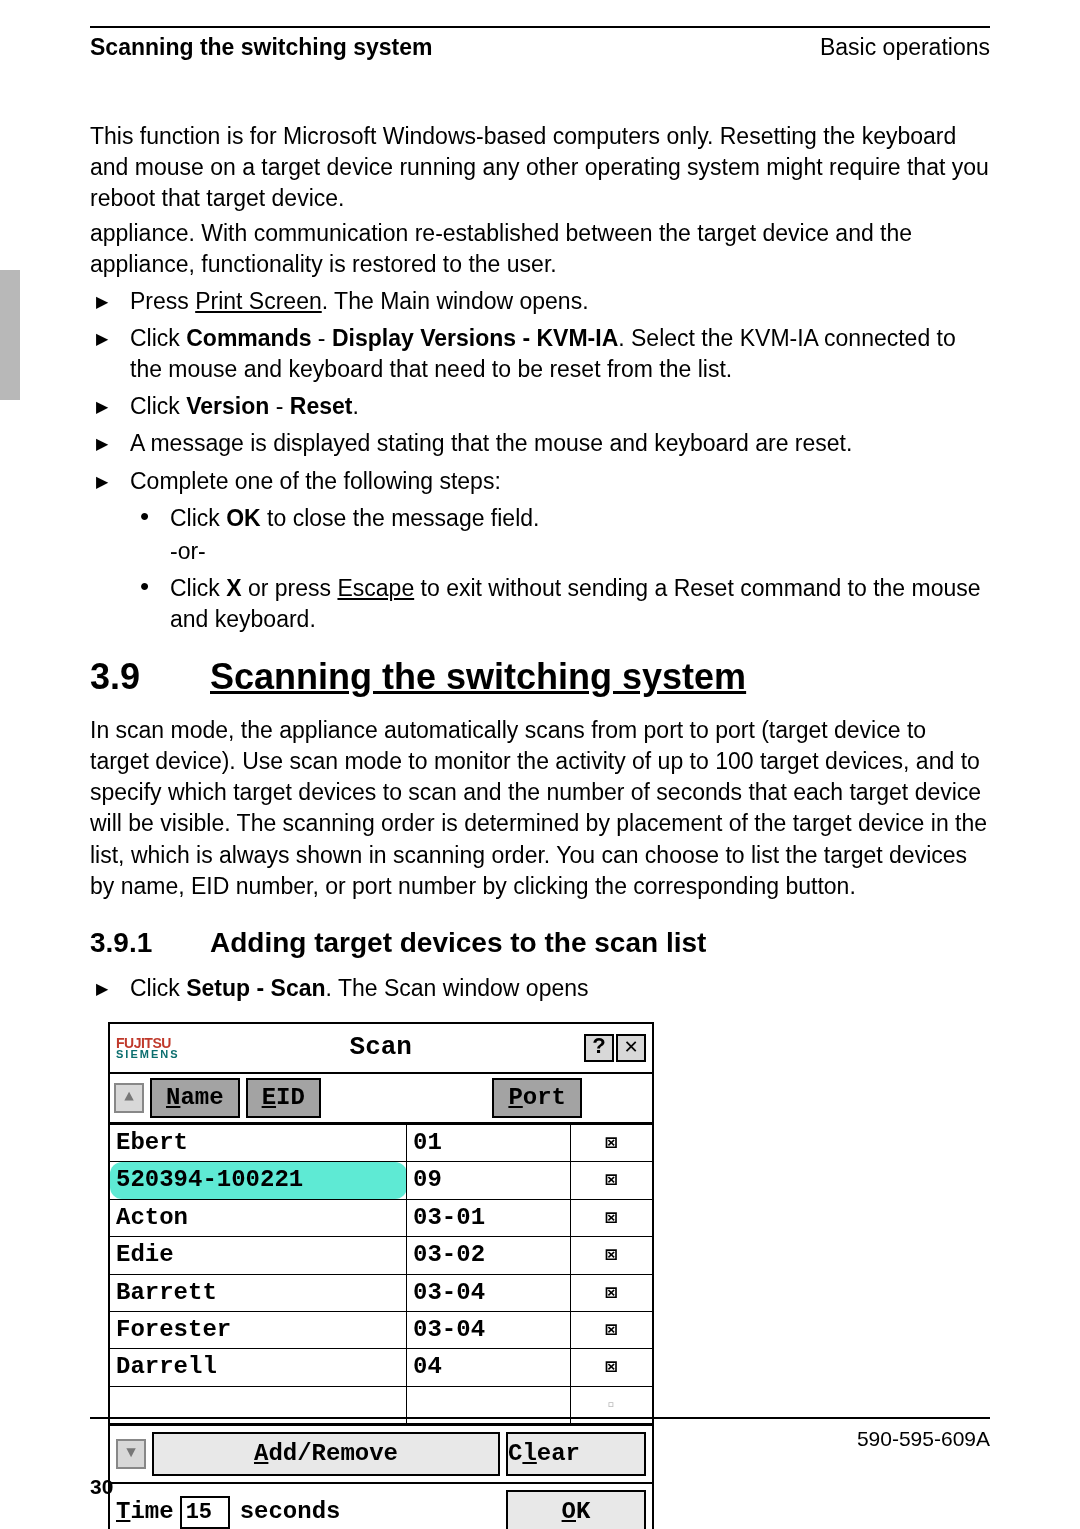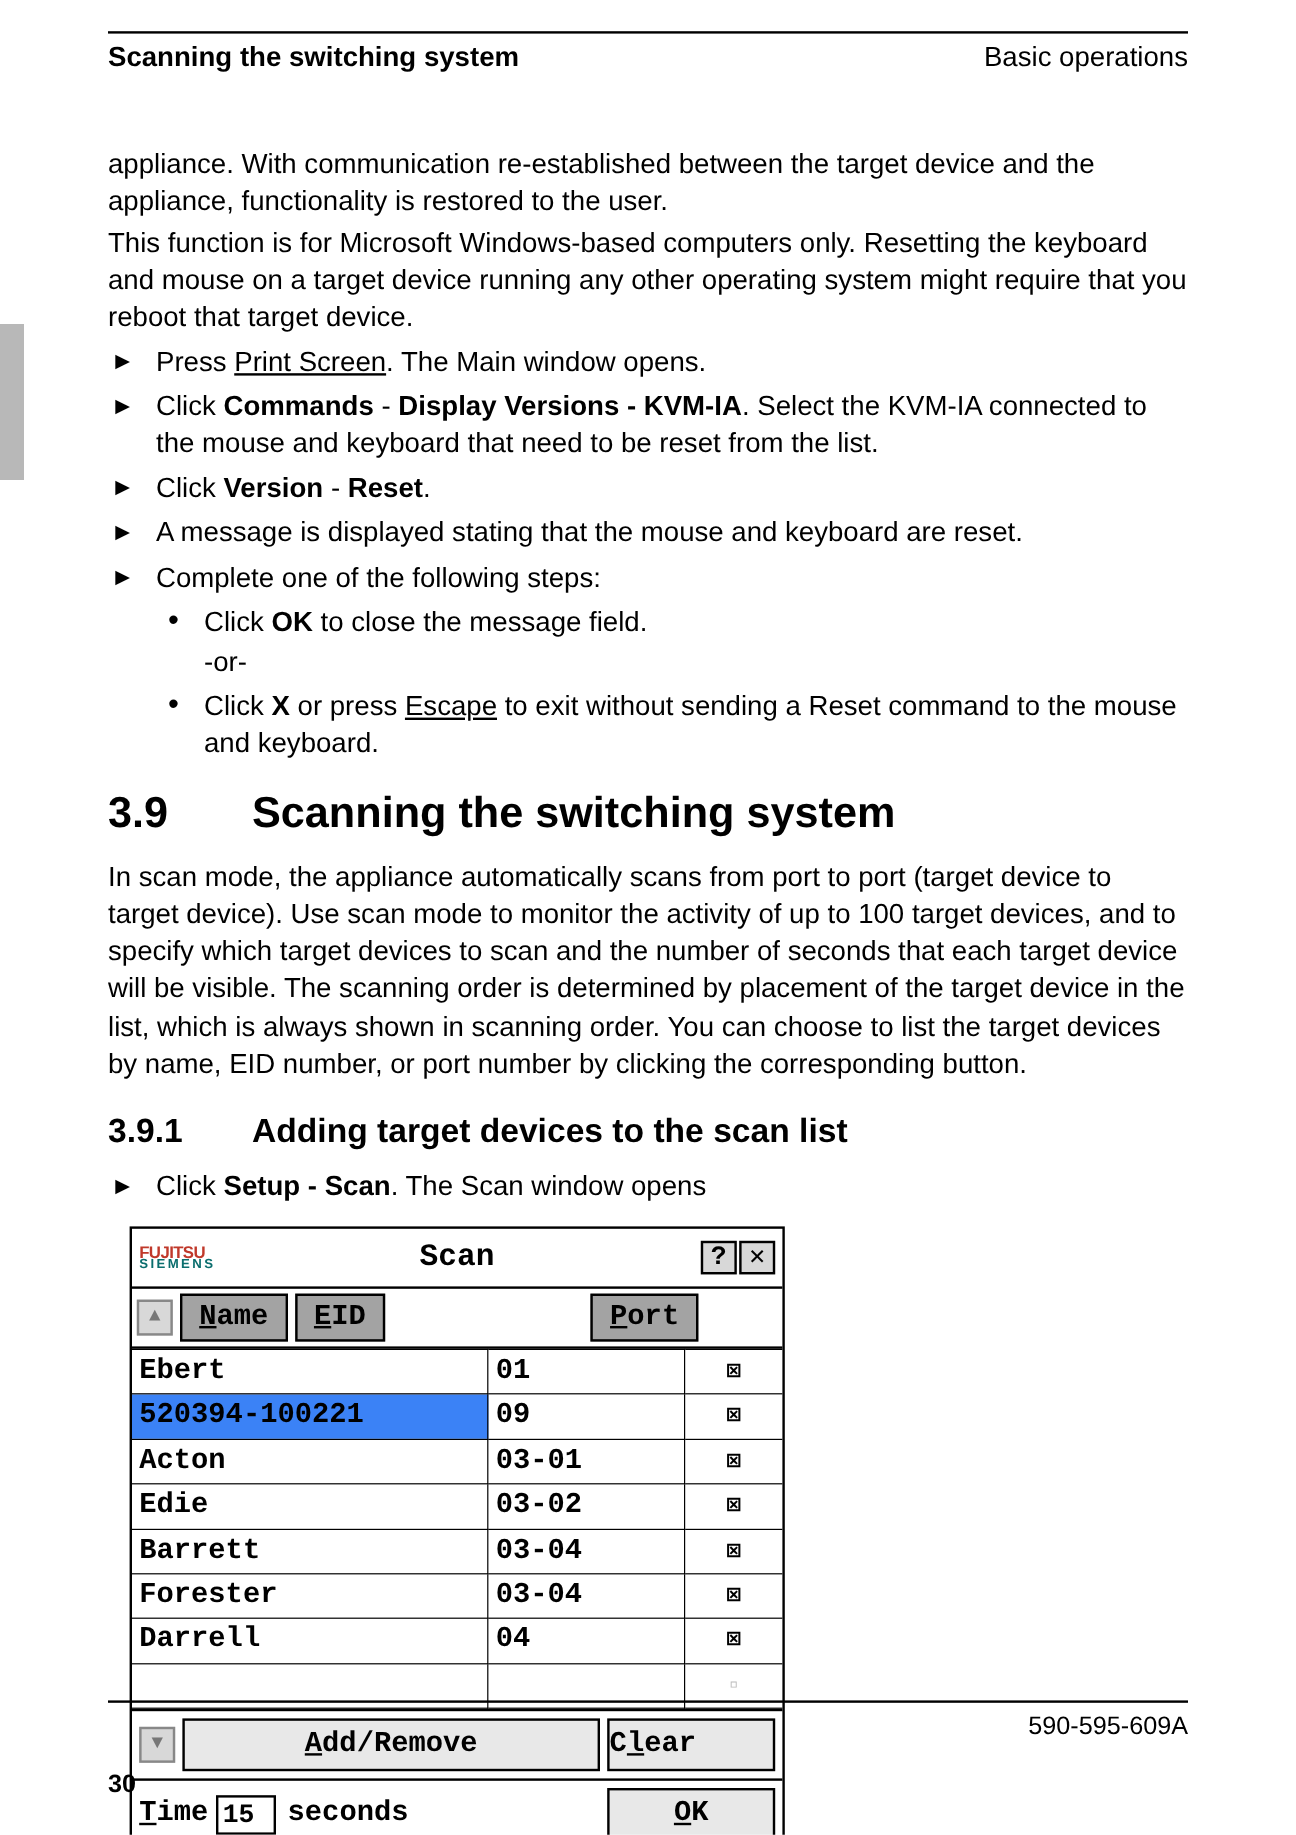--- a/index.html
+++ b/index.html
@@ -62,20 +62,21 @@
     font-size: 26px;
     line-height: 1;
   }
   .u { text-decoration: underline; }
   .b { font-weight: bold; }
   h1.section {
     font-size: 36px;
     font-weight: bold;
     margin-top: 18px;
     margin-bottom: 14px;
+    text-decoration: underline;
   }
   h1.section .num { display: inline-block; width: 120px; }
   h2.subsection {
     font-size: 28px;
     font-weight: bold;
     margin-top: 22px;
     margin-bottom: 12px;
   }
   h2.subsection .num { display: inline-block; width: 120px; }
   .or-line { margin: 2px 0 4px 0; }
@@ -143,21 +144,21 @@
   .sw-table td {
     border: 1px solid #000;
     padding: 2px 6px;
     font-size: 24px;
     height: 36px;
     vertical-align: middle;
   }
   .sw-table td.name { width: 290px; border-left: none; }
   .sw-table td.port { width: 160px; }
   .sw-table td.chk  { width: 80px; text-align: center; border-right: none; }
-  .sw-table tr.highlight td.name { background: #3b82f6; }
+  .sw-table tr.highlight td.name { background: #5eead4; border-radius: 12px; }
   .chk-glyph { font-size: 20px; }
   .sw-footer1, .sw-footer2 {
     display: flex;
     align-items: center;
     padding: 6px 6px;
     gap: 6px;
     border-top: 2px solid #000;
   }
   .sw-addremove {
     flex: 1;
@@ -218,22 +219,22 @@
 <body>
 
 <div class="tab-mark"></div>
 
 <div class="page">
   <div class="header-line">
     <span class="header-left">Scanning the switching system</span>
     <span class="header-right">Basic operations</span>
   </div>
 
+  <p class="body-para">This function is for Microsoft Windows-based computers only. Resetting the keyboard and mouse on a target device running any other operating system might require that you reboot that target device.</p>
   <p class="body-para">appliance. With communication re-established between the target device and the appliance, functionality is restored to the user.</p>
-  <p class="body-para">This function is for Microsoft Windows-based computers only. Resetting the keyboard and mouse on a target device running any other operating system might require that you reboot that target device.</p>
 
   <ul class="bullet-list">
     <li>
       <span>Press </span><span class="u">Print Screen</span><span>. The Main window opens.</span>
     </li>
     <li>
       <span>Click </span><span class="b">Commands</span><span> - </span><span class="b">Display Versions - KVM-IA</span><span>. Select the KVM-IA connected to the mouse and keyboard that need to be reset from the list.</span>
     </li>
     <li>
       <span>Click </span><span class="b">Version</span><span> - </span><span class="b">Reset</span><span>.</span>

